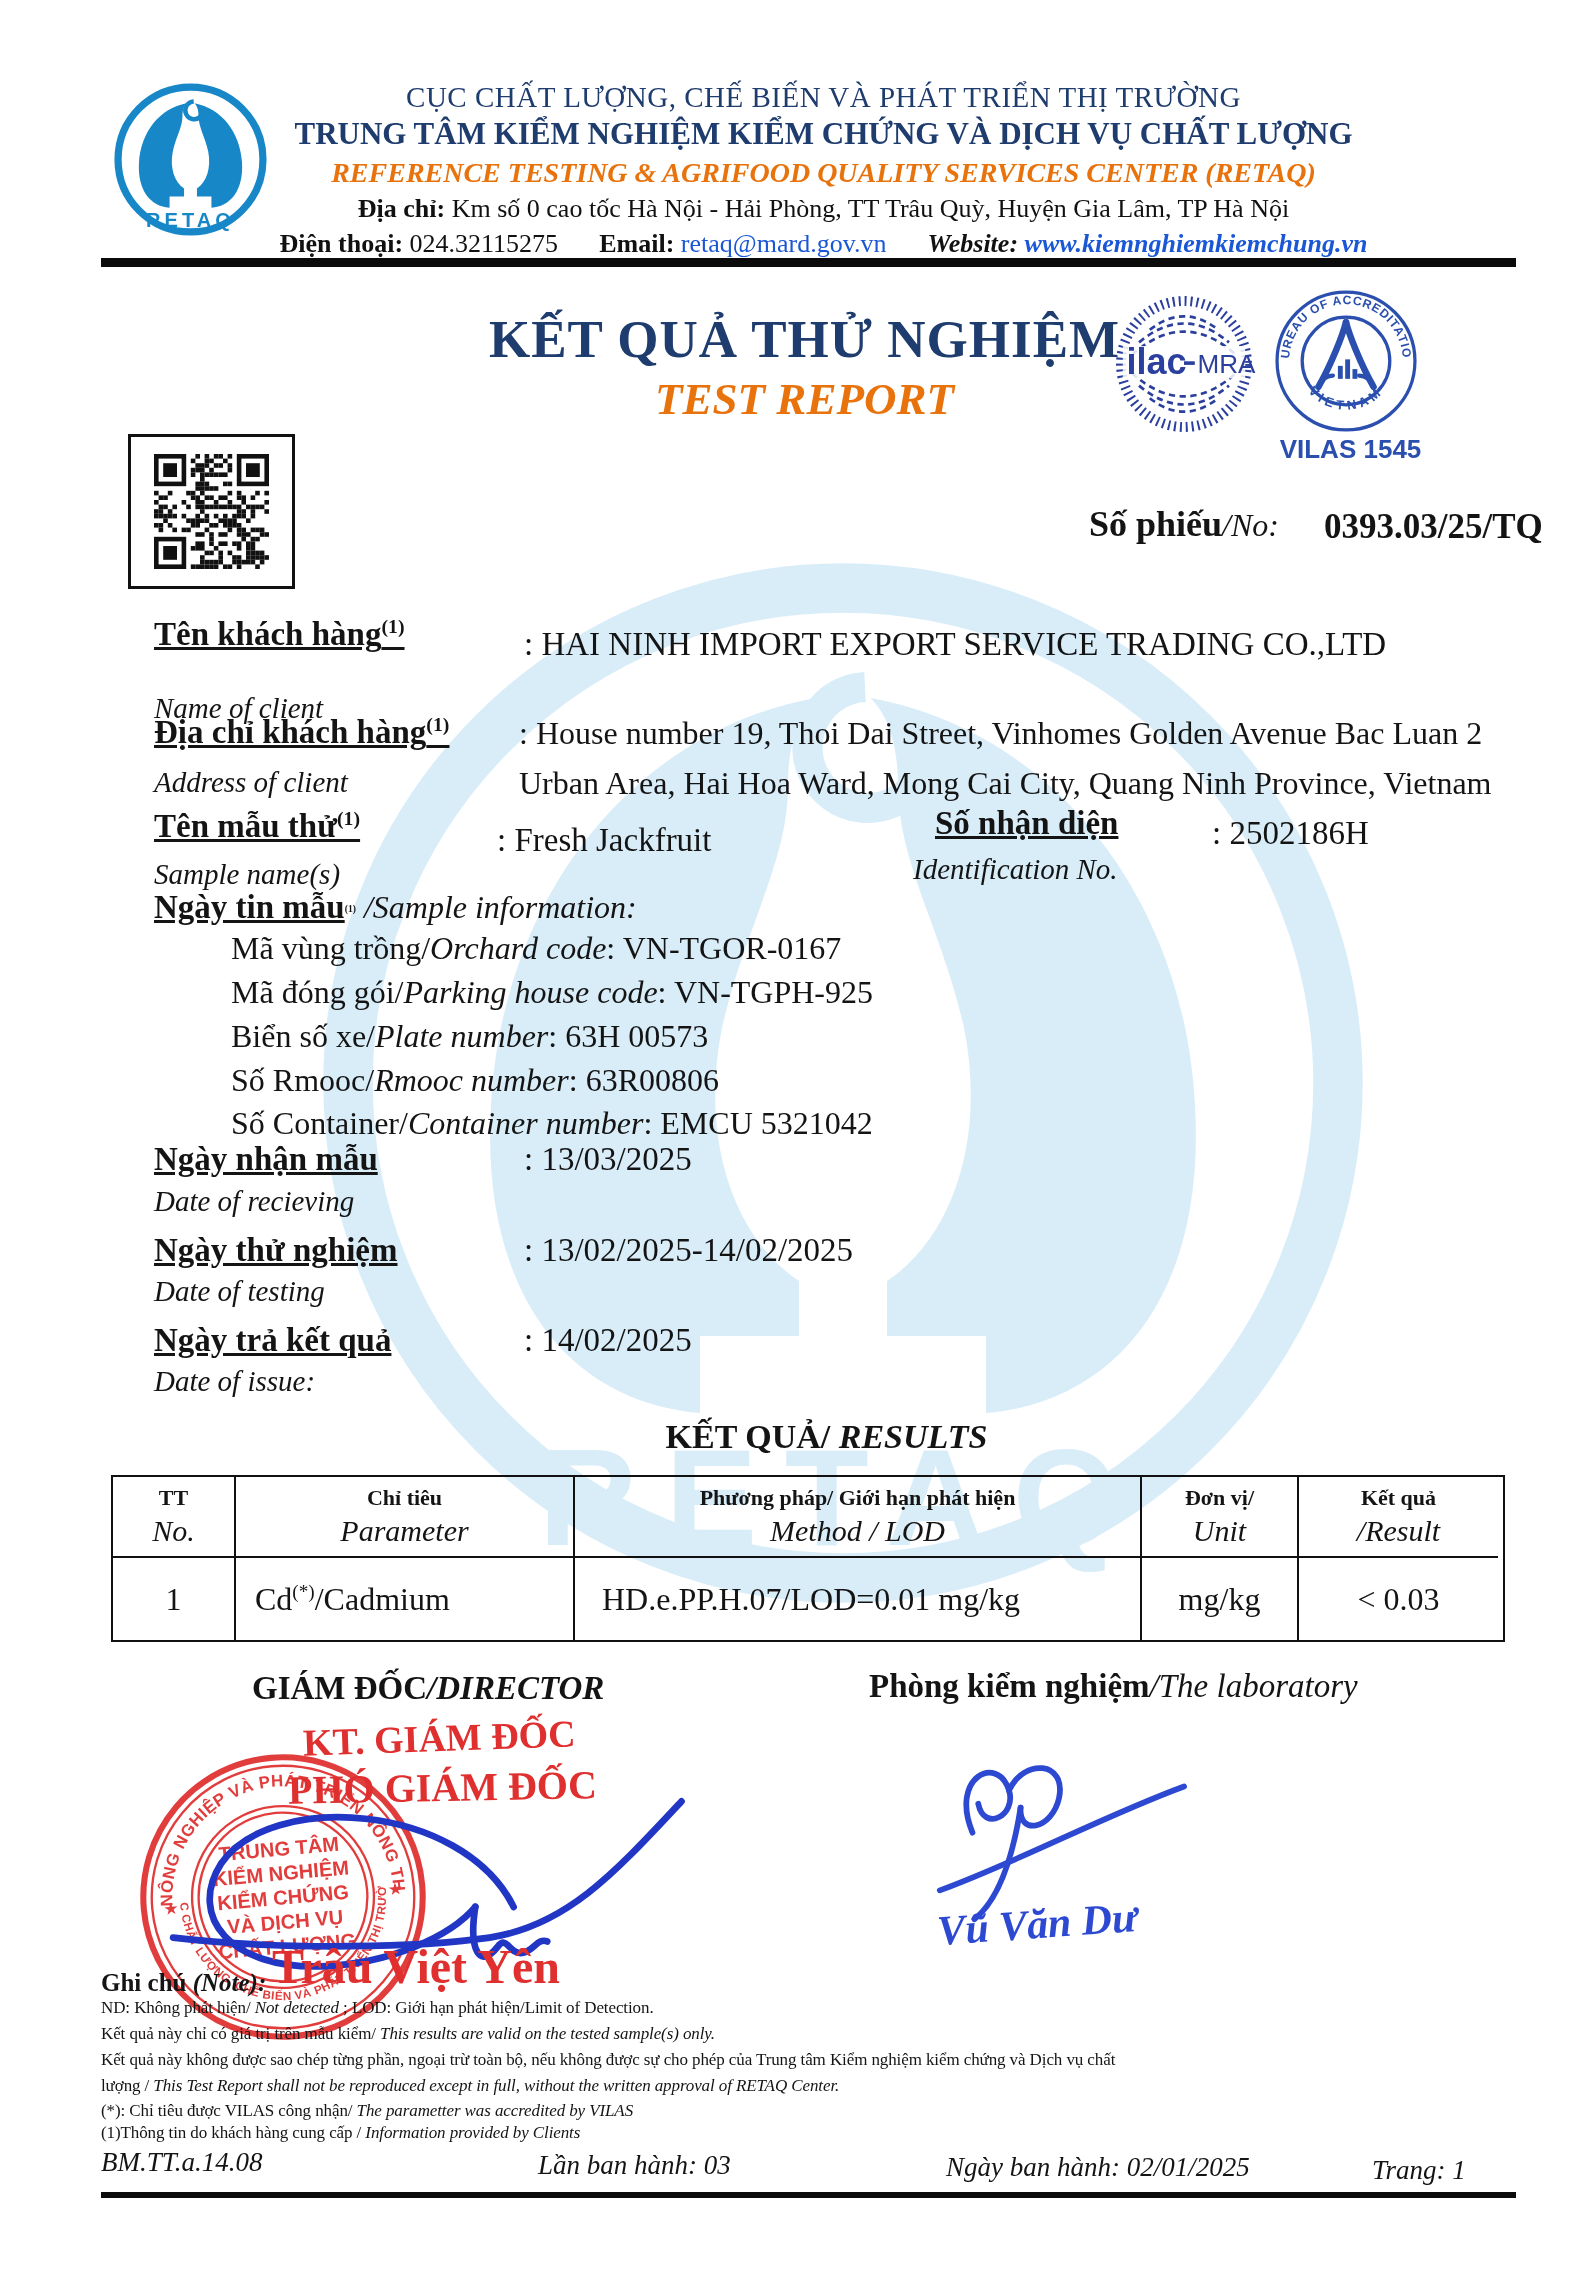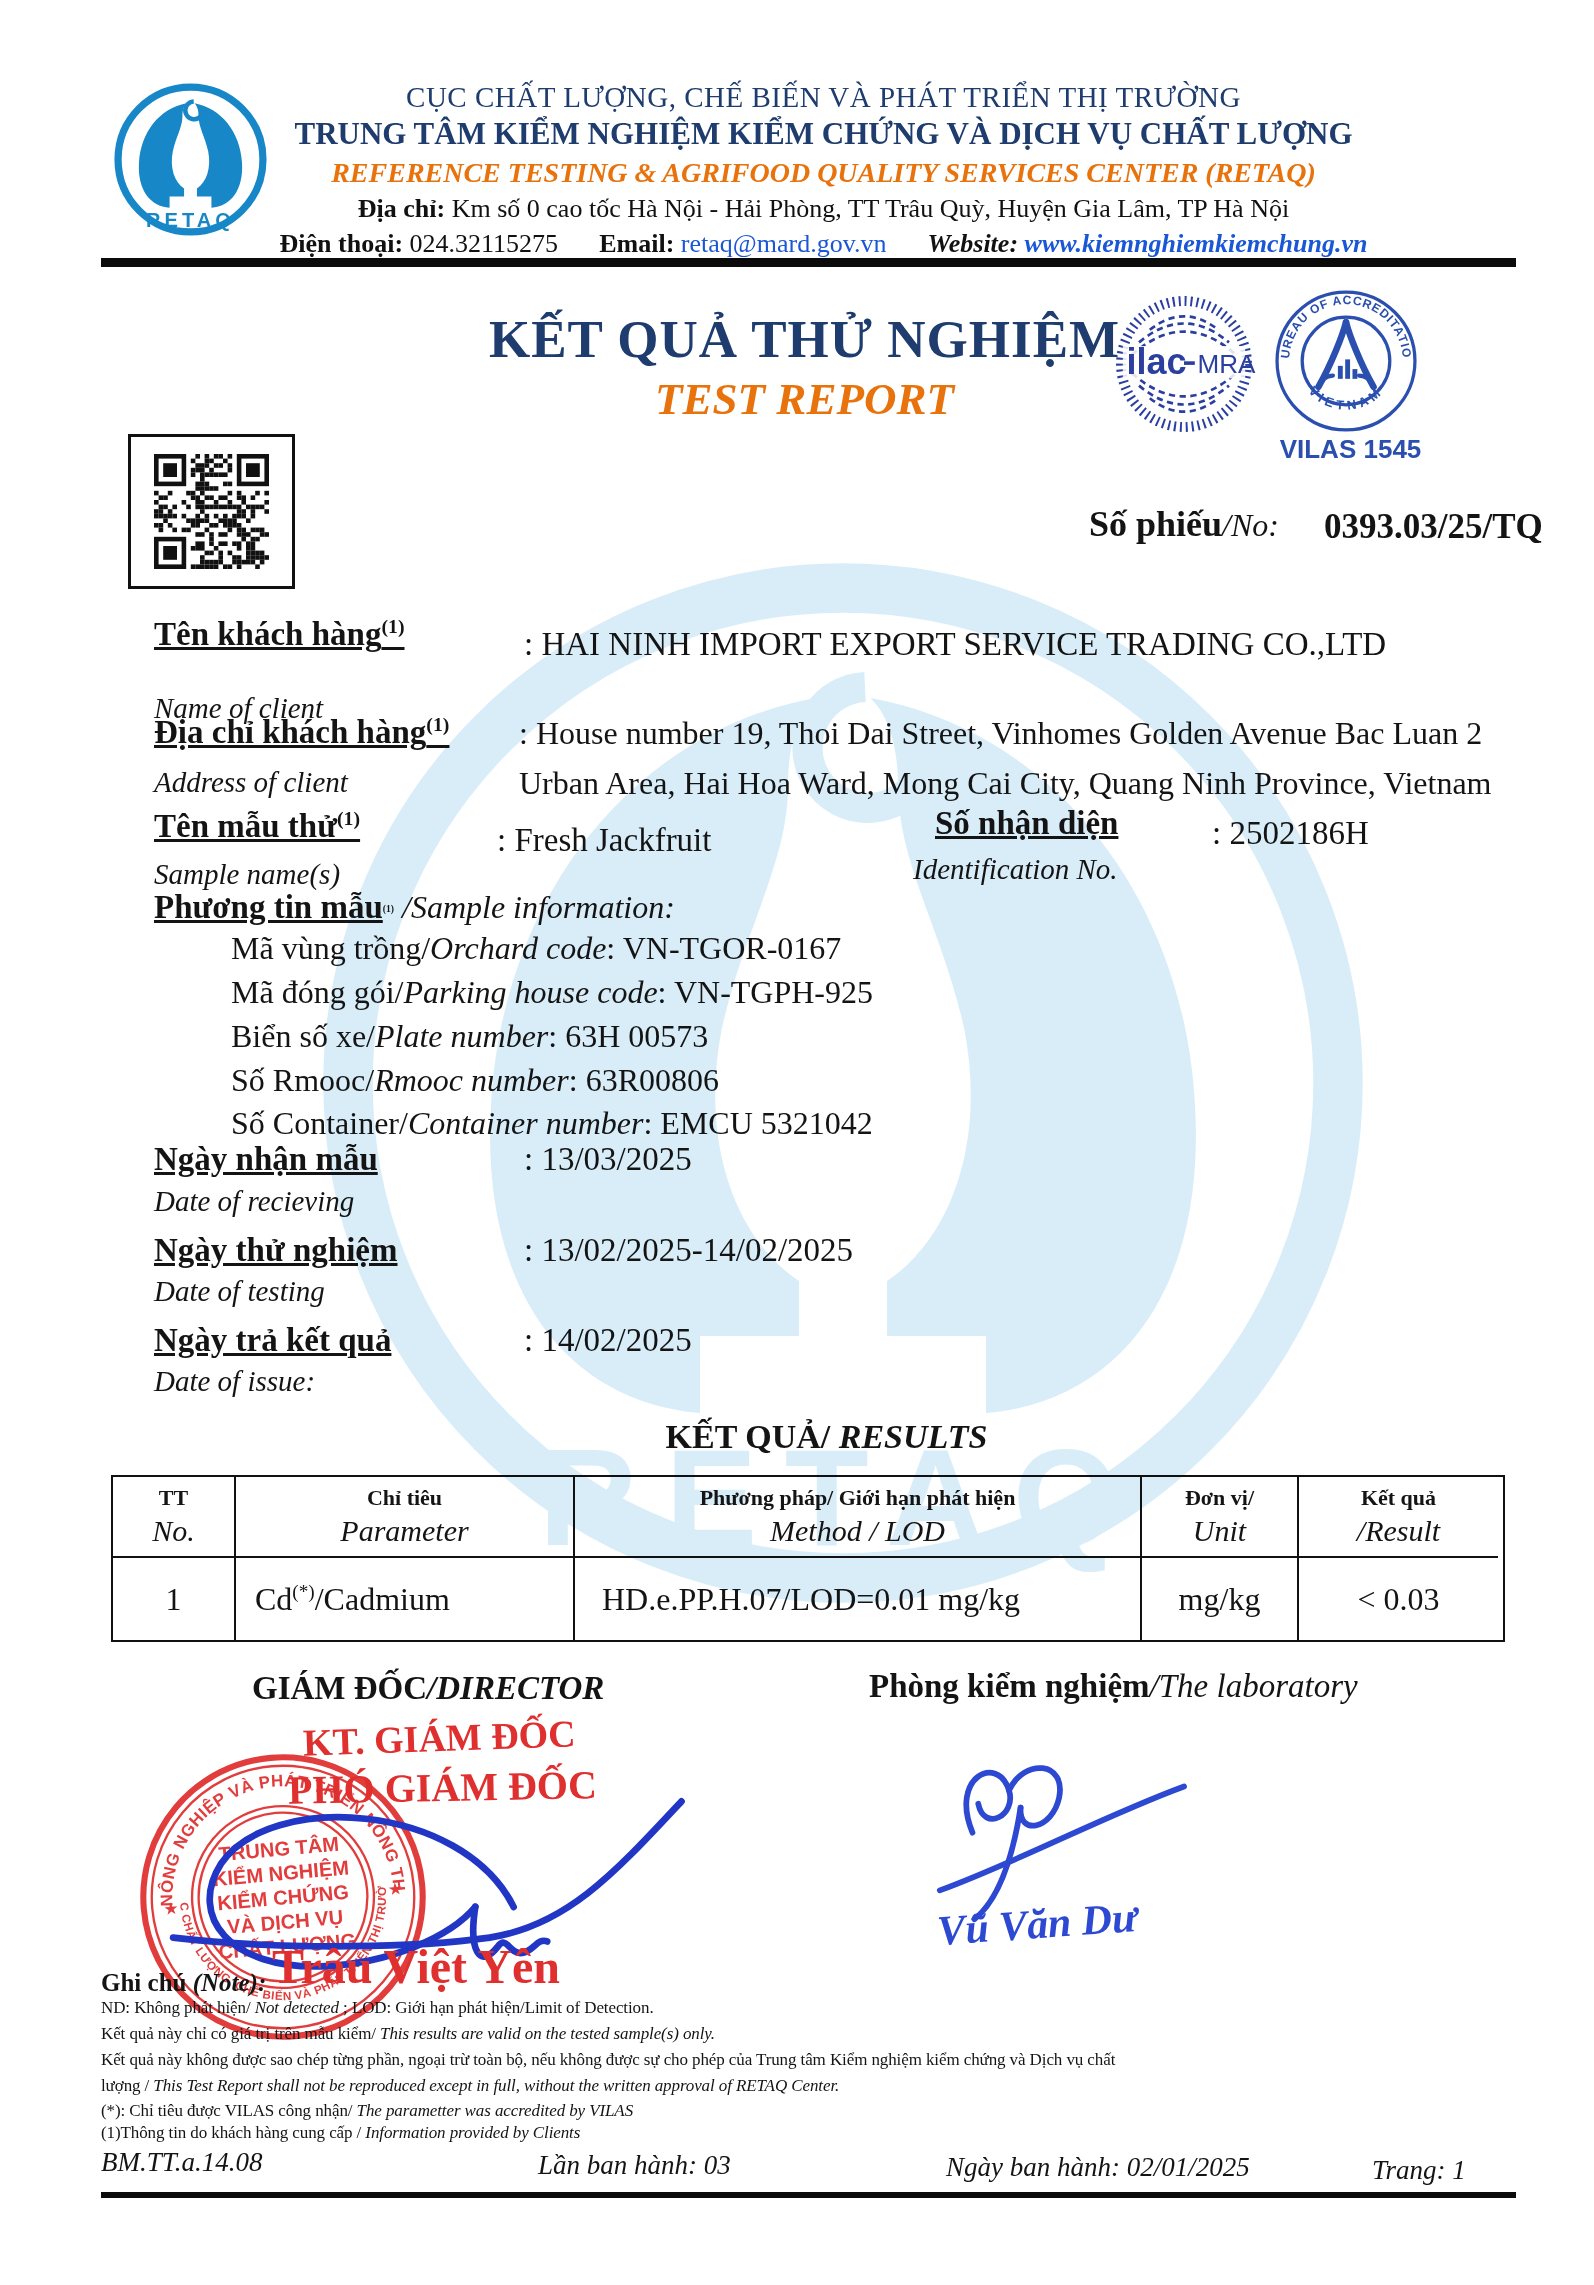--- a/index.html
+++ b/index.html
@@ -374,21 +374,21 @@
     <span>Tên mẫu thử</span><sup class="fnote">(1)</sup>
   </div>
   <div class="abs sublbl" style="left:154px;top:858px;">Sample name(s)</div>
   <div class="abs val" style="left:497px;top:822px;">: Fresh Jackfruit</div>
 
   <div class="abs lbl" style="left:935px;top:805px;">Số nhận diện</div>
   <div class="abs sublbl" style="left:913px;top:853px;">Identification No.</div>
   <div class="abs val" style="left:1212px;top:815px;">: 2502186H</div>
 
   <div class="abs" style="left:154px;top:889px;">
-    <span class="lbl">Phương tin mẫu</span><sup class="fnote">(1)</sup><span class="it info"> /Sample information:</span>
+    <span class="lbl">Ngày tin mẫu</span><sup class="fnote">(1)</sup><span class="it info"> /Sample information:</span>
   </div>
   <div class="abs info" style="left:231px;top:930px;">
     <span>Mã vùng trồng/</span><span class="it">Orchard code</span><span>: VN-TGOR-0167</span>
   </div>
   <div class="abs info" style="left:231px;top:974px;">
     <span>Mã đóng gói/</span><span class="it">Parking house code</span><span>: VN-TGPH-925</span>
   </div>
   <div class="abs info" style="left:231px;top:1018px;">
     <span>Biển số xe/</span><span class="it">Plate number</span><span>: 63H 00573</span>
   </div>

